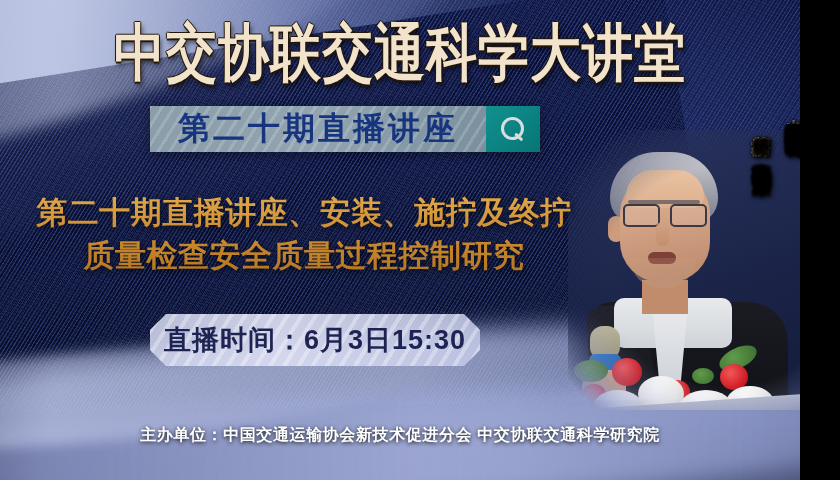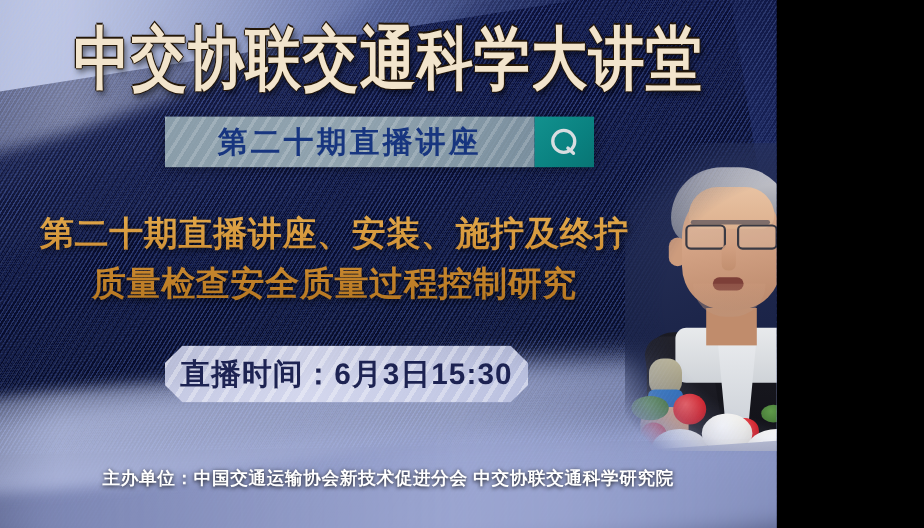--- a/index.html
+++ b/index.html
@@ -1,20 +1,20 @@
 <!DOCTYPE html>
 <html><head>
 <meta charset="utf-8">
 <style>
   html,body{margin:0;padding:0;background:#000;}
   body{font-family:"Liberation Sans","DejaVu Sans",sans-serif;}
 
   .poster{
     position:relative;
-    width:706px;height:480px;
+    width:800px;height:480px;
     overflow:hidden;
     background:#070c2c;
   }
 
   
   .bg-base{
     position:absolute;inset:0;
     background:
       radial-gradient(ellipse 700px 420px at 72% 38%, #1d2a66 0%, #141d4e 40%, #0a1038 75%, #060a26 100%),
       linear-gradient(160deg,#141d52 0%,#0b1138 55%,#070c2a 100%);
@@ -228,21 +228,21 @@
   }
   .subbar-body:after{
     content:"";position:absolute;inset:0;
     background:repeating-linear-gradient(-58deg,
       rgba(255,255,255,0) 0 7px,
       rgba(255,255,255,.17) 7px 10px);
     pointer-events:none;
   }
   .subbar-text{
     position:relative;z-index:2;
-    font-size:27px;font-weight:bold;letter-spacing:3px;
+    font-size:32px;font-weight:bold;letter-spacing:3px;
     color:#17357f;
     white-space:nowrap;
   }
   .subbar-search{
     position:relative;width:54px;
     background:linear-gradient(135deg,#12918e 0%,#0a8180 60%,#087574 100%);
     display:flex;align-items:center;justify-content:center;
   }
   .mag{position:relative;width:24px;height:24px;}
   .mag-ring{
@@ -261,21 +261,21 @@
     font-size:31px;line-height:45px;
     font-weight:bold;
     letter-spacing:.5px;
     color:#cc8a33;
     background:linear-gradient(180deg,#e3ab4e 0%,#cb8a30 52%,#b2741f 100%);
     -webkit-background-clip:text;background-clip:text;
     -webkit-text-fill-color:transparent;
     text-shadow:0 2px 6px rgba(0,0,0,.0);
     filter:drop-shadow(1px 2px 3px rgba(0,0,0,.75));
   }
-  .headline .l2{display:block;}
+  .headline .l2{display:block;font-family:Liberation Mono, monospace;}
 
   
   .timebar{
     position:absolute;left:150px;top:314px;width:330px;height:52px;
     background:linear-gradient(100deg,rgba(203,207,232,.90) 0%,rgba(216,219,240,.94) 40%,rgba(192,198,228,.88) 100%);
     clip-path:polygon(16px 0, calc(100% - 16px) 0, 100% 16px, 100% calc(100% - 16px), calc(100% - 16px) 100%, 16px 100%, 0 calc(100% - 16px), 0 16px);
     display:flex;align-items:center;justify-content:center;
     box-shadow:0 3px 14px rgba(0,0,0,.45);
     overflow:hidden;
   }

